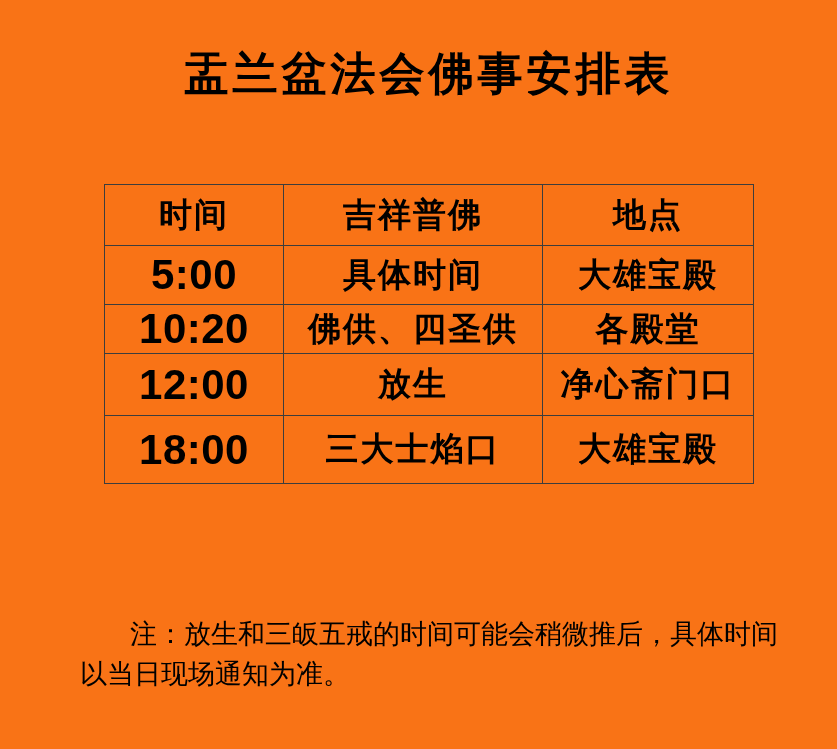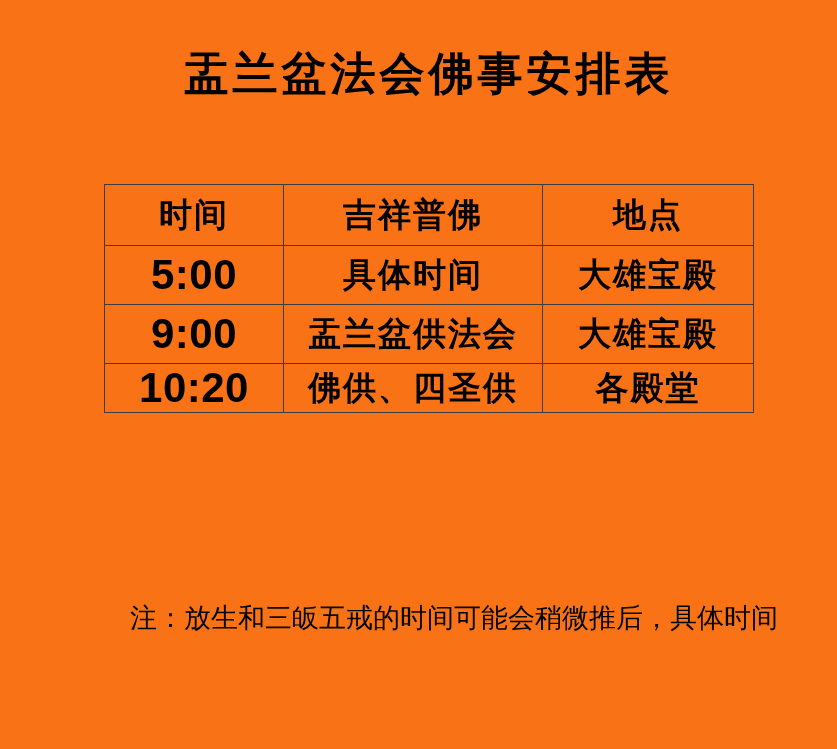--- a/index.html
+++ b/index.html
@@ -58,21 +58,21 @@
     letter-spacing: 2px;
   }
   .time {
     font-family: "Liberation Sans", sans-serif;
     font-size: 42px;
     font-weight: bold;
     letter-spacing: 0.5px;
   }
   .note {
     position: absolute;
-    top: 598px;
+    top: 614px;
     left: 80px;
     width: 700px;
     font-size: 27px;
     line-height: 40px;
     font-family: "Liberation Serif", serif;
     color: #000000;
   }
   .note .line-indent { text-indent: 50px; }
   .note .line { white-space: nowrap; }
 </style>
@@ -95,30 +95,36 @@
         <th class="zh">吉祥普佛</th>
         <th class="zh">地点</th>
       </tr>
     </thead>
     <tbody>
       <tr class="r-1">
         <td class="time">5:00</td>
         <td class="zh">具体时间</td>
         <td class="zh">大雄宝殿</td>
       </tr>
-      <tr class="r-2">
-        <td class="time">9:00</td>
-        <td class="zh">盂兰盆供法会</td>
-        <td class="zh">大雄宝殿</td>
-      </tr>
       <tr class="r-3">
         <td class="time">10:20</td>
         <td class="zh">佛供、四圣供</td>
         <td class="zh">各殿堂</td>
+      </tr>
+      <tr class="r-4">
+        <td class="time">12:00</td>
+        <td class="zh">放生</td>
+        <td class="zh">净心斋门口</td>
+      </tr>
+      <tr class="r-6">
+        <td class="time">18:00</td>
+        <td class="zh">三大士焰口</td>
+        <td class="zh">大雄宝殿</td>
       </tr>
     </tbody>
   </table>
 
   <div class="note">
     <div class="line line-indent">注：放生和三皈五戒的时间可能会稍微推后，具体时间</div>
+    <div class="line">以当日现场通知为准。</div>
   </div>
 
 </div>
 
 </body></html>

